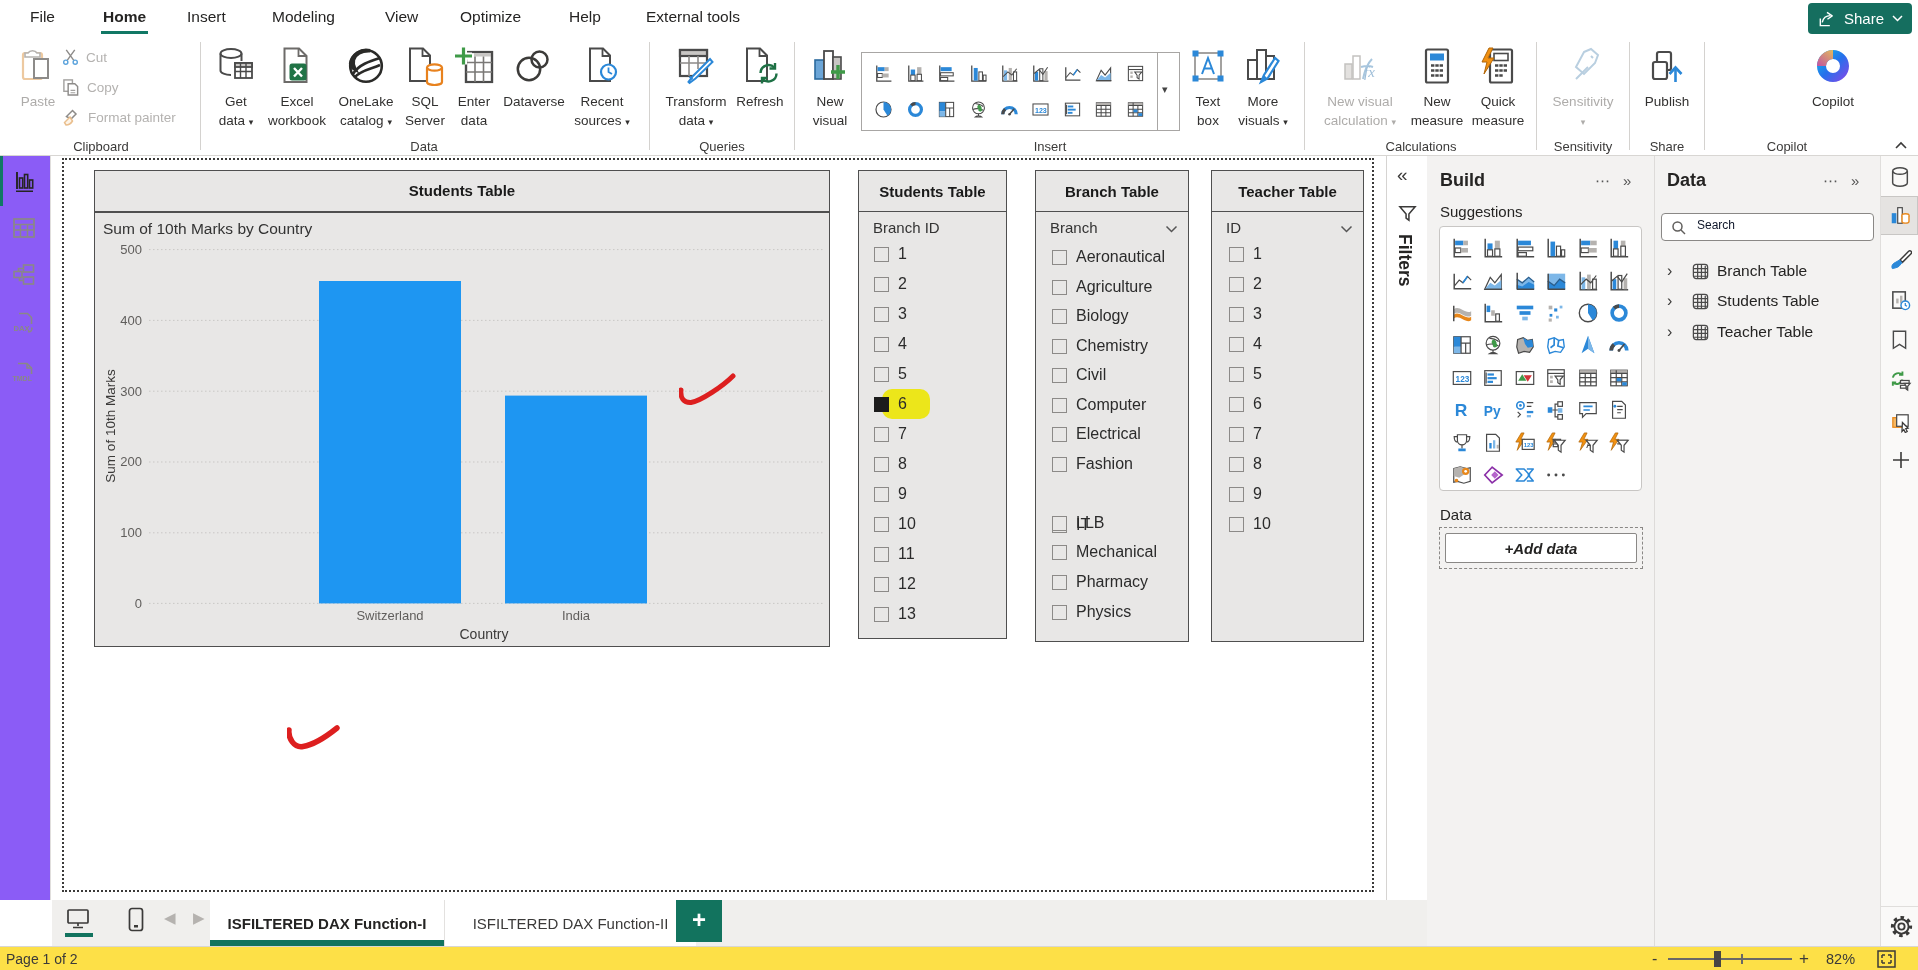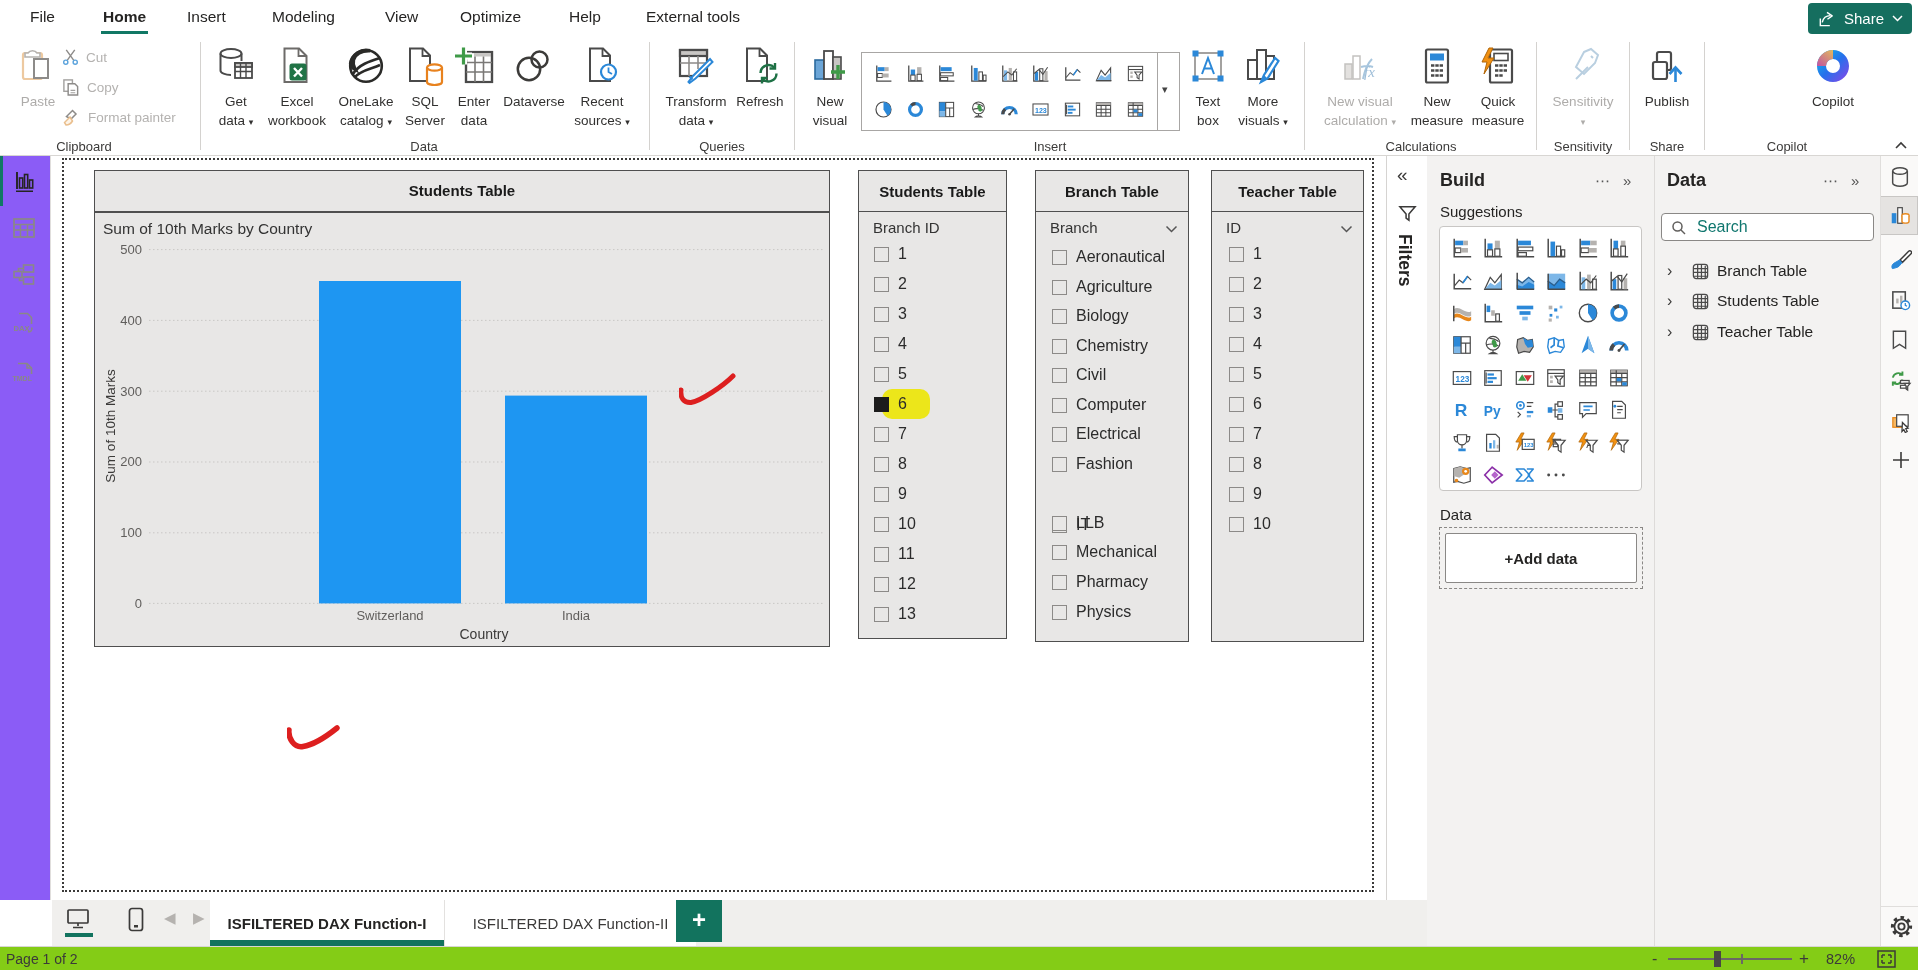--- a/index.html
+++ b/index.html
@@ -36,21 +36,21 @@
   
   #fstrip { position:absolute; left:1386px; top:156px; width:41px; height:744px; background:#fff; border-left:1px solid #d6d4d2; }
   #build { position:absolute; left:1427px; top:156px; width:227px; height:790px; background:#f3f2f1; }
   #datap { position:absolute; left:1654px; top:156px; width:226px; height:790px; background:#f3f2f1; border-left:1px solid #dddbd9; }
   .phead { position:absolute; top:14px; font-size:18px; font-weight:bold; color:#252423; }
   .pdots { position:absolute; top:16px; font-size:15px; color:#555; letter-spacing:1px; }
   #rail { position:absolute; left:1880px; top:156px; width:38px; height:790px; background:#faf9f8; border-left:1px solid #e0dedc; }
   
   #tabbar { position:absolute; left:52px; top:900px; width:1375px; height:46px; background:#f0efed; }
   .tab { position:absolute; top:0; height:46px; background:#fff; display:flex; align-items:center; justify-content:center; font-size:15px; }
-  #statusbar { position:absolute; left:0; top:946px; width:1918px; height:24px; background:#84cc16; border-top:1px solid #d8d6d3; font-size:14px; color:#3b3a39; }
+  #statusbar { position:absolute; left:0; top:946px; width:1918px; height:24px; background:#fde047; border-top:1px solid #d8d6d3; font-size:14px; color:#3b3a39; }
   .tree-row { position:absolute; left:0; width:100%; height:28px; display:flex; align-items:center; font-size:15.5px; color:#252423; }
   .tchev { width:20px; margin-left:12px; font-size:16px; color:#3b3a39; }
   .tree-row svg { margin:0 7px 0 4px; }
   .ric { position:absolute; left:8px; }
 
 </style>
 </head>
 <body>
 <svg width="0" height="0" style="position:absolute;">
 <defs>
@@ -353,21 +353,21 @@
       </svg>Cut</div>
   <div class="srow" style="left:62px; top:78px;"><svg width="18" height="19" viewBox="0 0 19 19" fill="none">
         <rect x="2" y="1.5" width="9" height="12" stroke="#a3a19f" stroke-width="1.5" fill="#fff"></rect>
         <path d="M6.5 5.5h7l3 3v9h-10z" stroke="#8d8b89" stroke-width="1.5" fill="#fff"></path>
         <path d="M9 12.5h5M9 15h5" stroke="#a3a19f" stroke-width="1.2"></path>
       </svg>Copy</div>
   <div class="srow" style="left:62px; top:108px;"><svg width="19" height="19" viewBox="0 0 19 19" fill="none">
         <path d="M10.5 2.5l3.5 3.5-5 5-4.5-2.5z" stroke="#8d8b89" stroke-width="1.5" fill="#fff"></path>
         <path d="M8 9l-5.5 5.5L4 17c2.5 0 5-1.5 6.5-4z" stroke="#eabf8e" stroke-width="1.5" fill="#fdf4e8"></path>
       </svg>Format painter</div>
-  <div class="glabel" style="left:34px; width:100px;">Clipboard</div>
+  <div class="glabel" style="left:51px; width:100px;">Clipboard</div>
   <div class="vsep" style="left:200px;"></div>
 
   <div class="rbtn" style="left:206px; width:60px;">
     <svg width="40" height="40" viewBox="0 0 40 40" fill="none">
       <ellipse cx="15" cy="7.5" rx="10.5" ry="4.5" stroke="#4a4a4a" stroke-width="2"></ellipse>
       <path d="M4.5 7.5v17c0 2.5 4.7 4.5 10.5 4.5" stroke="#4a4a4a" stroke-width="2"></path>
       <path d="M25.5 7.5V15" stroke="#4a4a4a" stroke-width="2"></path>
       <rect x="19" y="17" width="17" height="15" fill="#fff" stroke="#4a4a4a" stroke-width="1.8"></rect>
       <rect x="19" y="17" width="17" height="4" fill="#c8c6c4" stroke="#4a4a4a" stroke-width="1.8"></rect>
       <path d="M19 25.5h17M24.5 17v15M30 17v15" stroke="#4a4a4a" stroke-width="1.4"></path>
@@ -861,34 +861,34 @@
         <use href="#m-papps"></use>
       </svg>
     <svg width="22" height="22">
         <use href="#m-pauto"></use>
       </svg>
     <svg width="22" height="22">
         <use href="#m-dots"></use>
       </svg>
   </div>
   <div style="position:absolute; left:13px; top:350px; font-size:15px; color:#252423;">Data</div>
-  <div style="position:absolute; left:12px; top:371px; width:204px; height:62px; border:1px dashed #8a8886; padding:5px;">
+  <div style="position:absolute; left:12px; top:371px; width:204px; height:42px; border:1px dashed #8a8886; padding:5px;font-style:italic;">
     <div style="width:100%; height:100%; background:#fff; border:1px solid #8a8886; border-radius:2px; display:flex; align-items:center; justify-content:center; font-size:15px; font-weight:bold; color:#252423;">+Add data</div>
   </div>
 </div>
 <div id="datap">
   <div class="phead" style="left:12px;">Data</div>
   <div class="pdots" style="left:168px;">⋯</div>
   <div class="pdots" style="left:196px;">»</div>
   <div style="position:absolute; left:6px; top:57px; width:213px; height:28px; background:#fff; border:1px solid #8a8886; border-radius:4px;">
     <svg style="position:absolute; left:9px; top:6px;" width="16" height="16" viewBox="0 0 16 16">
         <circle cx="6.5" cy="6.5" r="4.5" fill="none" stroke="#605e5c" stroke-width="1.5"></circle>
         <path d="M10 10l4 4" stroke="#605e5c" stroke-width="1.5"></path>
       </svg>
-    <span style="position:absolute; left:35px; top:4px; font-size:16px; color:#0f766e;">Search</span>
+    <span style="position:absolute; left:35px; top:4px; font-size:12px; color:#0f172a;">Search</span>
   </div>
   <div class="tree-row" style="top:101px;">
       <span class="tchev">›</span>
       <svg width="19" height="19">
         <use href="#m-tbl2"></use>
       </svg>
       <span>Branch Table</span>
     </div>
   <div class="tree-row" style="top:131px;">
       <span class="tchev">›</span>

